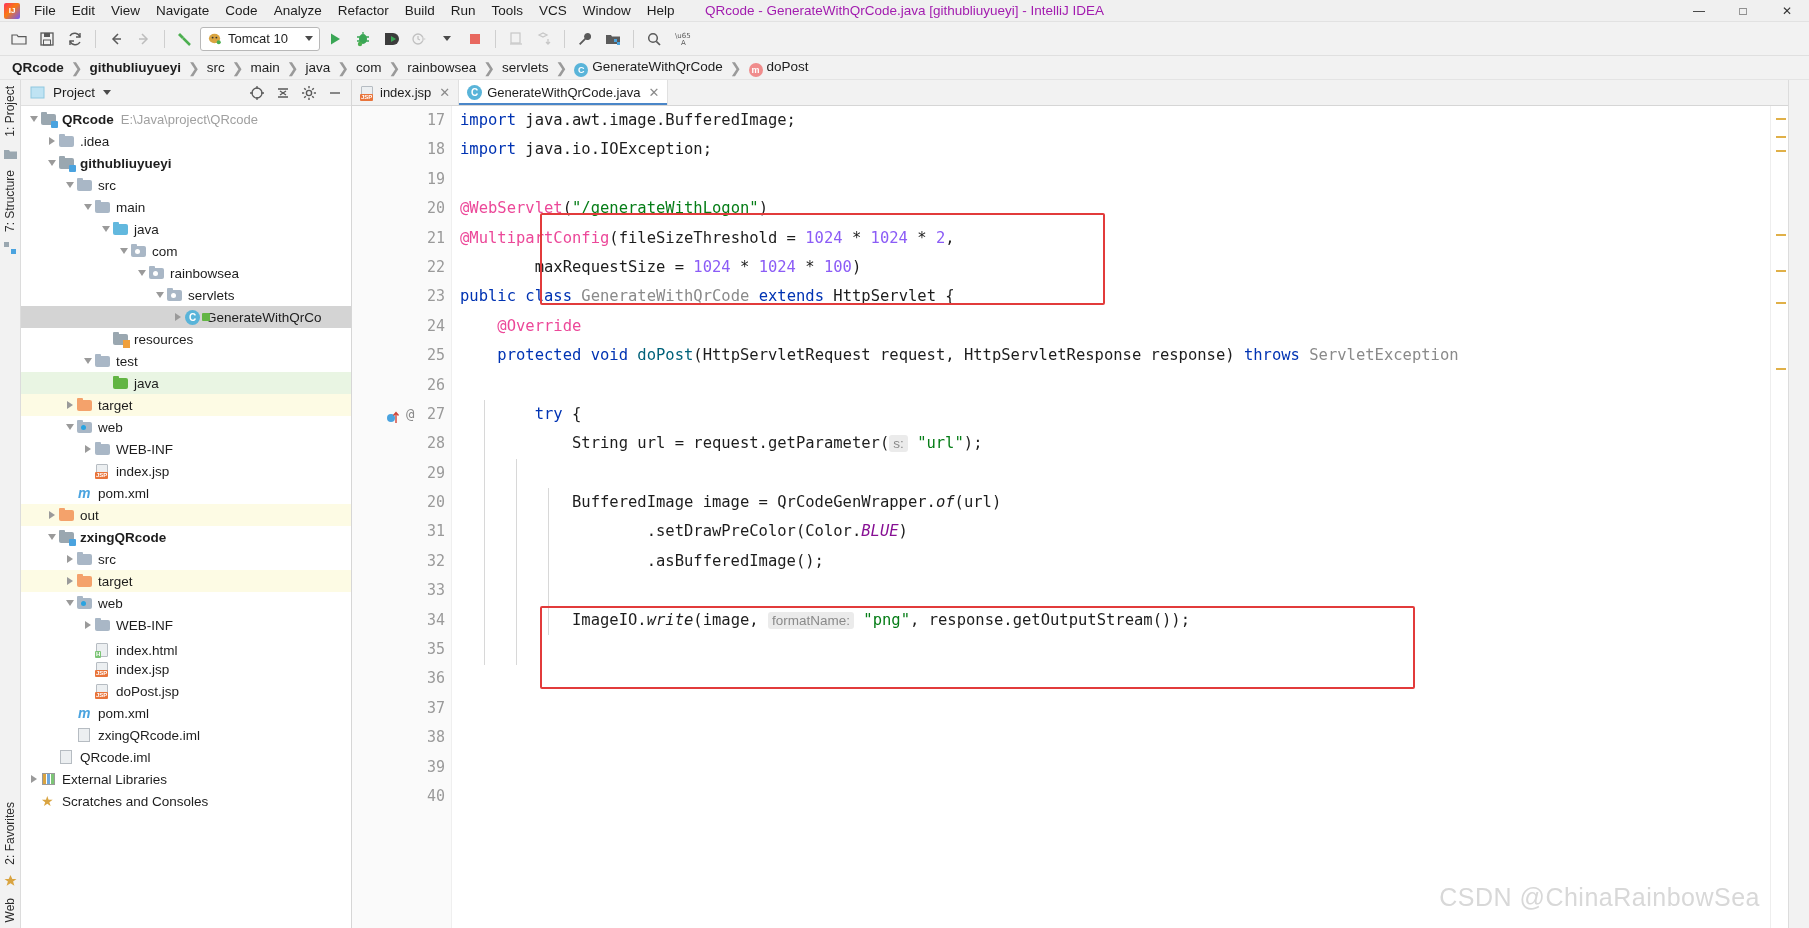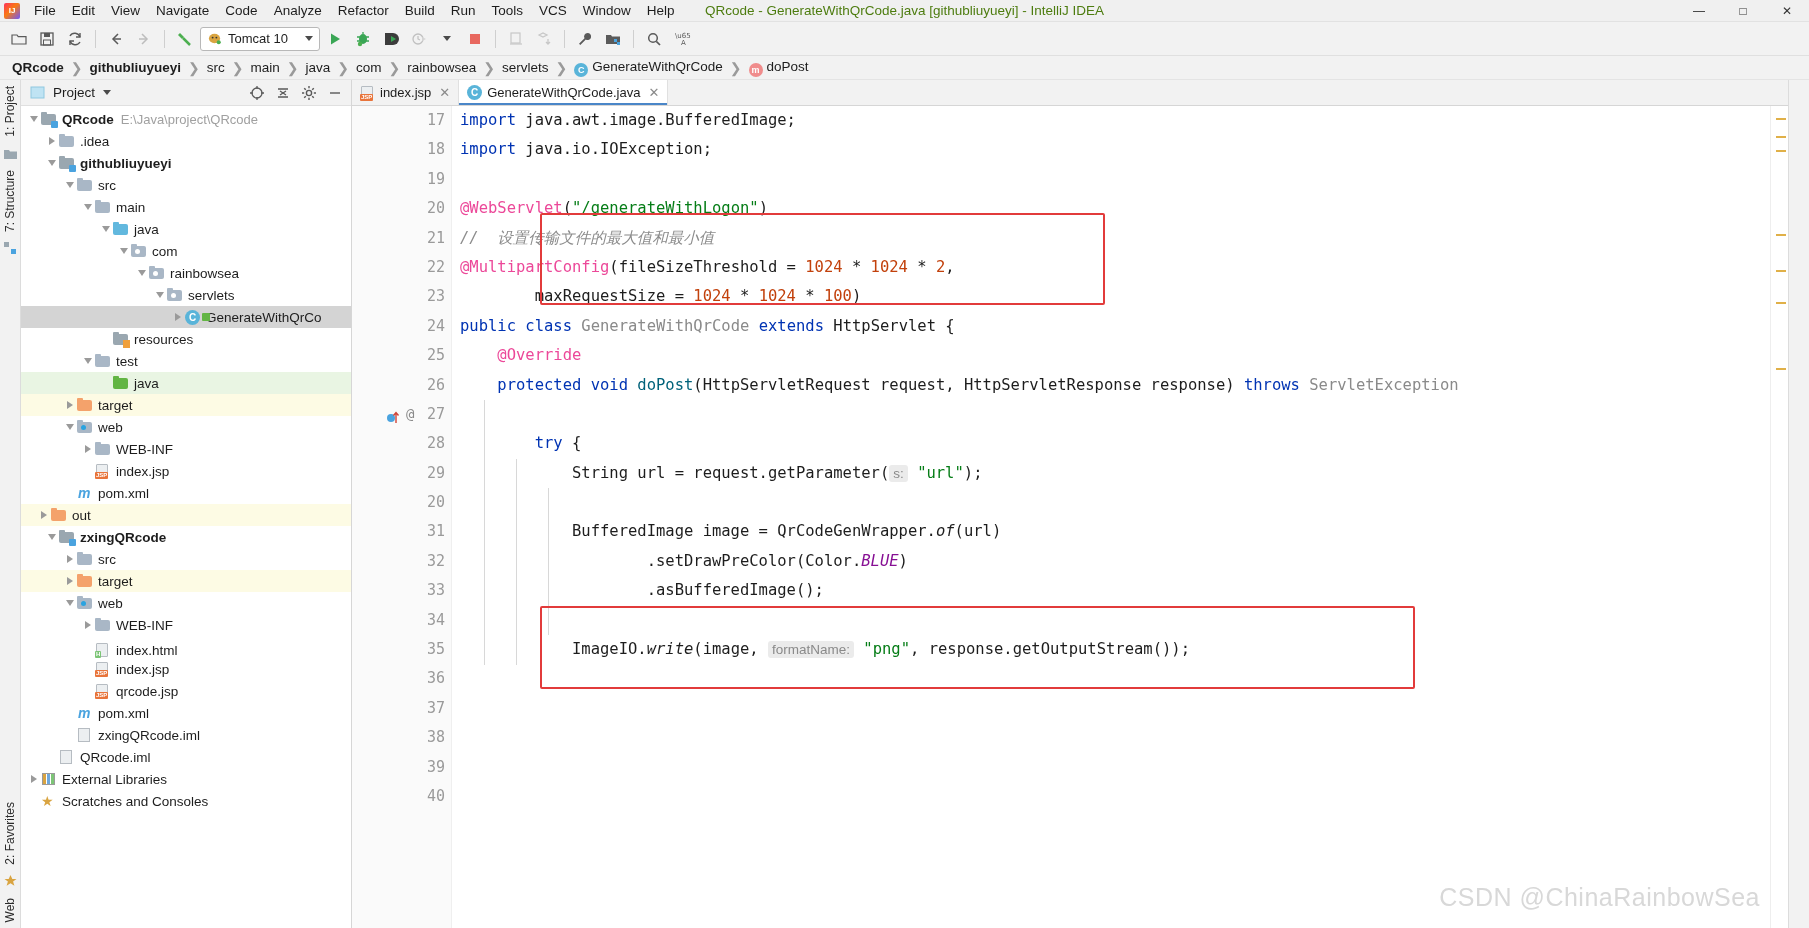--- a/index.html
+++ b/index.html
@@ -26,21 +26,21 @@
   }
   #app-logo:after{
     content:"IJ";position:absolute;inset:0;color:#fff;font-size:8px;
     font-weight:bold;display:flex;align-items:center;justify-content:center;
   }
   .menu-item{
     padding:2px 8px;font-size:13.5px;color:#1d1d1d;cursor:default;white-space:nowrap;
   }
   #window-title{
     position:absolute;left:0;right:0;text-align:center;font-size:13.5px;
-    color:#4d7c0f;pointer-events:none;
+    color:#a21caf;pointer-events:none;
   }
   #win-controls{margin-left:auto;display:flex;align-items:center;z-index:2;}
   .win-btn{width:44px;height:22px;display:flex;align-items:center;justify-content:center;font-size:12px;color:#333;}
 
   
   #toolbar{
     height:34px;background:#f2f2f2;display:flex;align-items:center;
     padding:0 6px;border-bottom:1px solid #e0e0e0;gap:2px;
   }
   .tb-icon{
@@ -176,21 +176,21 @@
     position:absolute;right:-12px;top:9px;width:11px;height:11px;color:#a0a0a0;font-size:9px;
   }
   #code{
     flex:1;position:relative;font-family:"DejaVu Sans Mono",monospace;font-size:15.5px;
     background:#fff;overflow:hidden;
   }
   .cl{height:29.4px;line-height:29.4px;white-space:pre;padding-left:8px;}
   .k{color:#0033b3;font-weight:normal;}      
   .ann{color:#ec4899;}                        
   .str{color:#067d17;}                        
-  .num{color:#c2410c;}                        
+  .num{color:#8b5cf6;}                        
   .cmt{color:#8c8c8c;font-style:italic;}      
   .cls{color:#8a8a8a;}                        
   .mth{color:#00627a;}                        
   .fld{color:#871094;font-style:italic;}      
   .ital{font-style:italic;}
   .hint{
     background:#ebebeb;color:#8a8a8a;font-size:13.5px;border-radius:3px;
     padding:1px 4px;font-family:"Liberation Sans",sans-serif;
   }
   .red-box{position:absolute;border:2px solid #e23b3b;border-radius:2px;pointer-events:none;}
@@ -602,21 +602,21 @@
           </span>
           <span class="t-label">index.jsp</span>
         </div>
         <div class="tree-row" style="padding-left: 42px;">
           <span class="twisty"></span>
           <span class="t-ico">
             <span class="ico-m">m</span>
           </span>
           <span class="t-label">pom.xml</span>
         </div>
-        <div class="tree-row hl-yellow" style="padding-left: 16px;">
+        <div class="tree-row hl-yellow" style="padding-left: 24px;">
           <span class="twisty collapsed">
             <i></i>
           </span>
           <span class="t-ico">
             <span class="fold orange"></span>
           </span>
           <span class="t-label">out</span>
         </div>
         <div class="tree-row" style="padding-left: 24px;">
           <span class="twisty expanded">
@@ -680,21 +680,21 @@
             <span class="file-tag tag-jsp">JSP</span>
           </span>
           <span class="t-label">index.jsp</span>
         </div>
         <div class="tree-row" style="padding-left: 60px;">
           <span class="twisty"></span>
           <span class="t-ico">
             <span class="file-doc"></span>
             <span class="file-tag tag-jsp">JSP</span>
           </span>
-          <span class="t-label">qrcode.jsp</span>
+          <span class="t-label">doPost.jsp</span>
         </div>
         <div class="tree-row" style="padding-left: 42px;">
           <span class="twisty"></span>
           <span class="t-ico">
             <span class="ico-m">m</span>
           </span>
           <span class="t-label">pom.xml</span>
         </div>
         <div class="tree-row" style="padding-left: 42px;">
           <span class="twisty"></span>
@@ -790,21 +790,20 @@
           <div class="gl"><span class="gnum">37</span></div>
           <div class="gl"><span class="gnum">38</span></div>
           <div class="gl"><span class="gnum">39</span></div>
           <div class="gl"><span class="gnum">40</span></div>
         </div>
       <div id="code">
           <div class="cl"><span class="k">import</span> java.awt.image.BufferedImage;</div>
           <div class="cl"><span class="k">import</span> java.io.IOException;</div>
           <div class="cl"></div>
           <div class="cl"><span class="ann">@WebServlet</span>(<span class="str">"/generateWithLogon"</span>)</div>
-          <div class="cl"><span class="cmt">//  设置传输文件的最大值和最小值</span></div>
           <div class="cl"><span class="ann">@MultipartConfig</span>(fileSizeThreshold = <span class="num">1024</span> * <span class="num">1024</span> * <span class="num">2</span>,</div>
           <div class="cl">        maxRequestSize = <span class="num">1024</span> * <span class="num">1024</span> * <span class="num">100</span>)</div>
           <div class="cl"><span class="k">public class</span> <span class="cls">GenerateWithQrCode</span> <span class="k">extends</span> HttpServlet {</div>
           <div class="cl">    <span class="ann">@Override</span></div>
           <div class="cl">    <span class="k">protected void</span> <span class="mth">doPost</span>(HttpServletRequest request, HttpServletResponse response) <span class="k">throws</span> <span class="cls">ServletException</span></div>
           <div class="cl"></div>
           <div class="cl">        <span class="k">try</span> {</div>
           <div class="cl">            String url = request.getParameter(<span class="hint">s:</span> <span class="str">"url"</span>);</div>
           <div class="cl"></div>
           <div class="cl">            BufferedImage image = QrCodeGenWrapper.<span class="ital">of</span>(url)</div>

